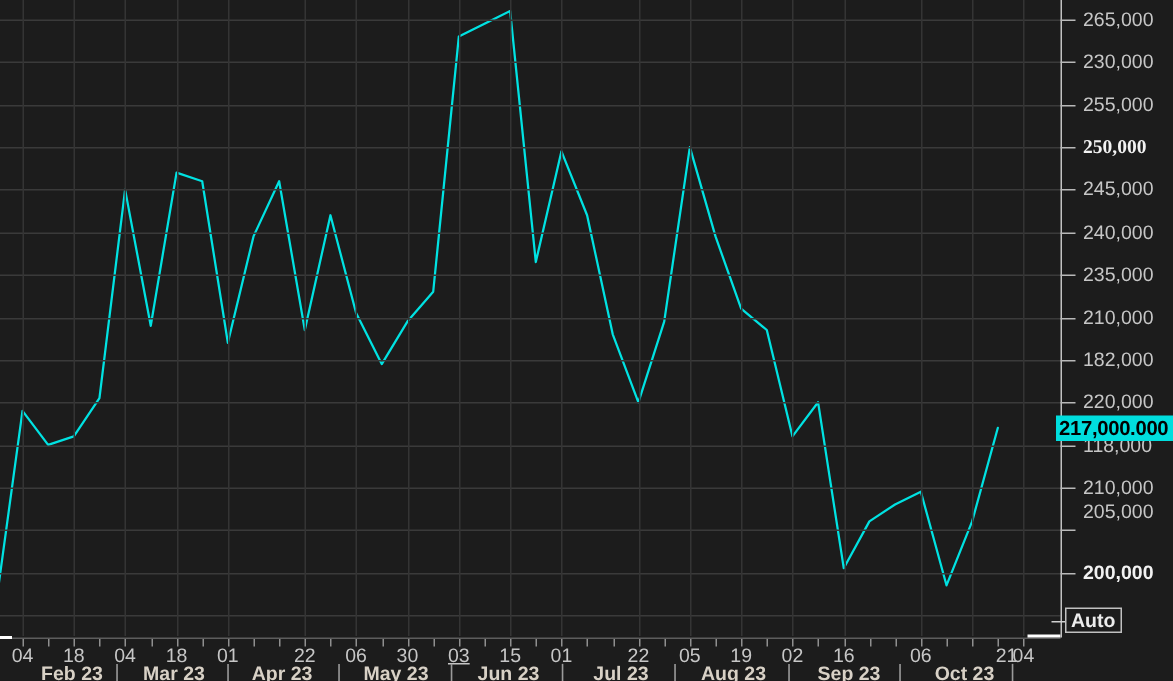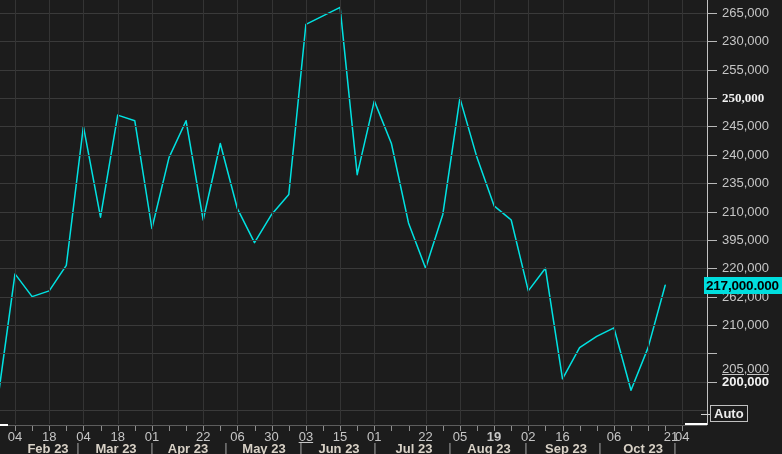--- a/index.html
+++ b/index.html
@@ -97,29 +97,29 @@
       <div class="y-label bold" style="top: 90.1px; font-family: Liberation Serif, serif;">250,000</div>
       <div class="y-tick" style="top: 126.4px;"></div>
       <div class="y-label" style="top: 118.4px;">245,000</div>
       <div class="y-tick" style="top: 154.8px;"></div>
       <div class="y-label" style="top: 146.8px;">240,000</div>
       <div class="y-tick" style="top: 183.2px;"></div>
       <div class="y-label" style="top: 175.2px;">235,000</div>
       <div class="y-tick" style="top: 211.5px;"></div>
       <div class="y-label" style="top: 203.5px;">210,000</div>
       <div class="y-tick" style="top: 239.9px;"></div>
-      <div class="y-label" style="top: 231.9px;">395,000</div>
+      <div class="y-label" style="top: 231.9px;">182,000</div>
       <div class="y-tick" style="top: 268.2px;"></div>
       <div class="y-label" style="top: 260.2px;">220,000</div>
       <div class="y-tick" style="top: 296.6px;"></div>
-      <div class="y-label" style="top: 288.6px;">262,000</div>
+      <div class="y-label" style="top: 288.6px;">118,000</div>
       <div class="y-tick" style="top: 325px;"></div>
       <div class="y-label" style="top: 317px;">210,000</div>
       <div class="y-tick" style="top: 353.3px;"></div>
-      <div class="y-label" style="top: 361px; text-decoration: underline;">205,000</div>
+      <div class="y-label" style="top: 333px;">205,000</div>
       <div class="y-tick" style="top: 381.7px;"></div>
       <div class="y-label bold" style="top: 373.7px;">200,000</div>
     </div>
   <div id="x-axis">
       <div class="x-tick" style="left: 15px;"></div>
       <div class="x-tick" style="left: 32.1px;"></div>
       <div class="x-tick" style="left: 49.2px;"></div>
       <div class="x-tick" style="left: 66.3px;"></div>
       <div class="x-tick" style="left: 83.4px;"></div>
       <div class="x-tick" style="left: 100.5px;"></div>
@@ -163,21 +163,21 @@
       <div class="x-day" style="left: 117.7px;">18</div>
       <div class="x-day" style="left: 151.9px;">01</div>
       <div class="x-day" style="left: 203.2px;">22</div>
       <div class="x-day" style="left: 237.4px;">06</div>
       <div class="x-day" style="left: 271.6px;">30</div>
       <div class="x-day" style="left: 305.9px; text-decoration: underline;">03</div>
       <div class="x-day" style="left: 340.1px;">15</div>
       <div class="x-day" style="left: 374.3px;">01</div>
       <div class="x-day" style="left: 425.6px;">22</div>
       <div class="x-day" style="left: 459.9px;">05</div>
-      <div class="x-day" style="left: 494.1px; font-weight: bold;">19</div>
+      <div class="x-day" style="left: 494.1px;">19</div>
       <div class="x-day" style="left: 528.3px;">02</div>
       <div class="x-day" style="left: 562.5px;">16</div>
       <div class="x-day" style="left: 613.9px;">06</div>
       <div class="x-day" style="left: 671px;">21</div>
       <div class="x-day" style="left: 682.3px;">04</div>
       <div class="x-month" style="left: 48px;">Feb 23</div>
       <div class="x-month" style="left: 116px;">Mar 23</div>
       <div class="x-month" style="left: 188px;">Apr 23</div>
       <div class="x-month" style="left: 264px;">May 23</div>
       <div class="x-month" style="left: 339px;">Jun 23</div>

